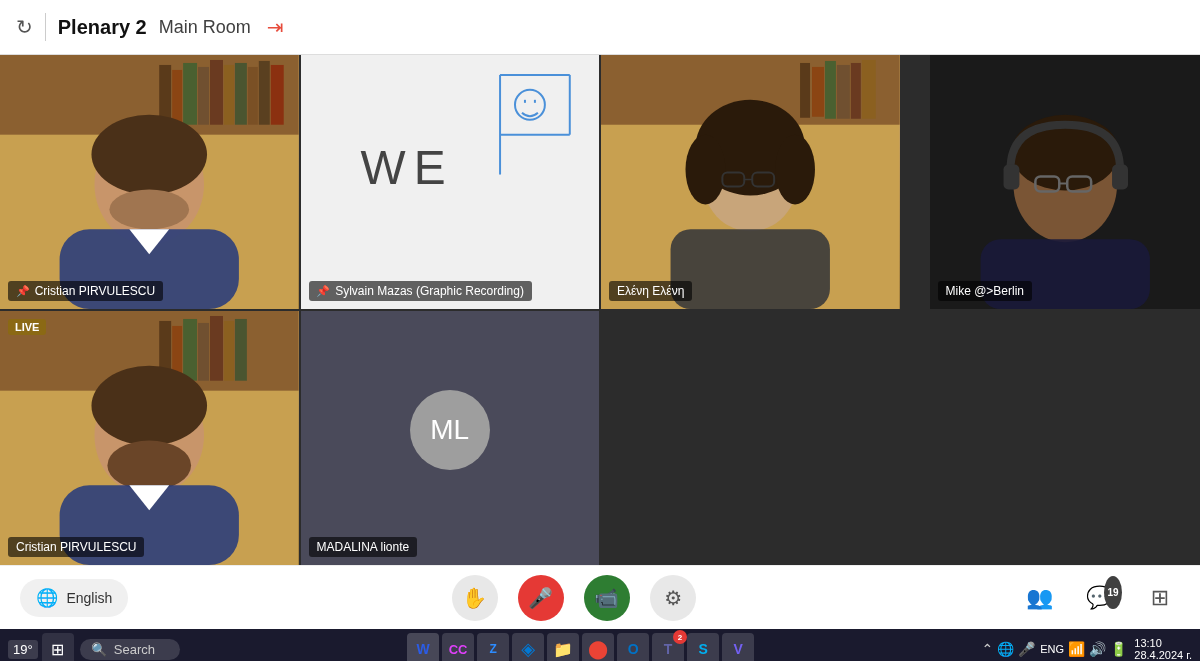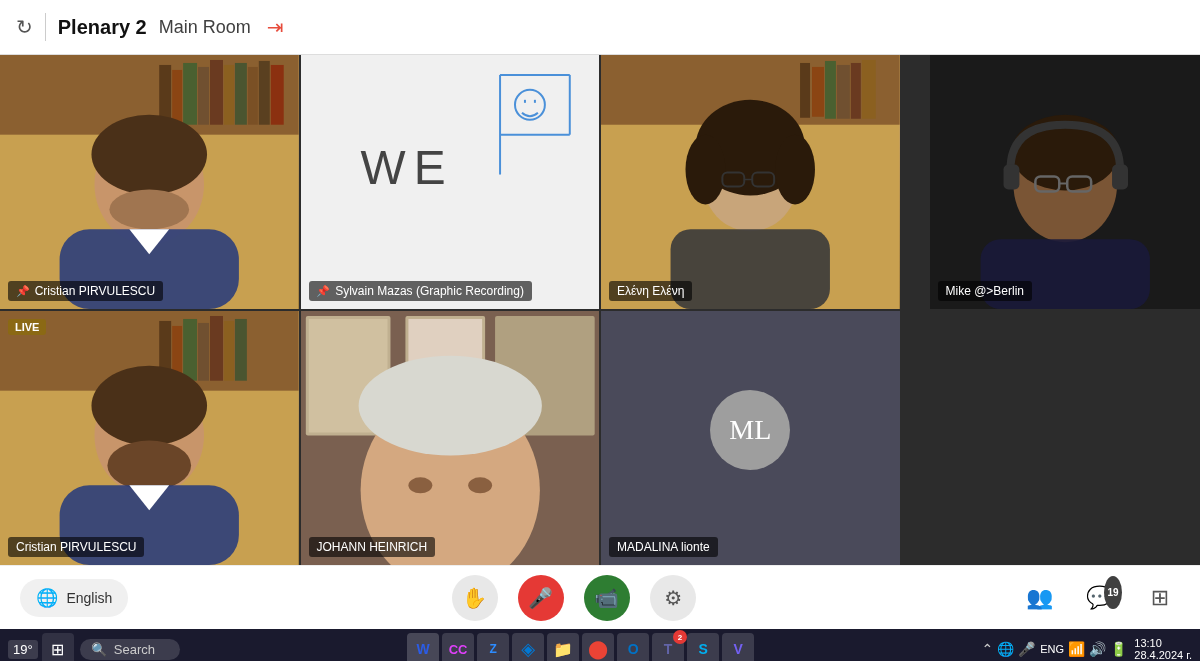--- a/index.html
+++ b/index.html
@@ -111,21 +111,20 @@
       width: 80px;
       height: 80px;
       border-radius: 50%;
       background: #9e9e9e;
       display: flex;
       align-items: center;
       justify-content: center;
       color: #fff;
       font-size: 28px;
       font-weight: 500;
-      font-family: Liberation Serif, serif;
     }
 
     
     .graphic-recording {
       background: #f8f8f8;
       display: flex;
       align-items: center;
       justify-content: center;
     }
 
@@ -487,42 +486,20 @@
 
       <rect x="60" y="175" width="180" height="80" rx="30" fill="#2c3e7a" opacity="0.9"></rect>
       <polygon points="130,175 150,200 170,175" fill="#fff"></polygon>
     </svg>
     <div class="live-badge">LIVE</div>
     <div class="name-label">
       <span>Cristian PIRVULESCU</span>
     </div>
   </div>
 
-  <div class="video-cell video-bg-6">
-    <svg class="cell-svg" viewBox="0 0 300 255" preserveAspectRatio="xMidYMid slice">
-      <rect width="300" height="255" fill="#9a8060"></rect>
-
-      <rect x="0" y="0" width="300" height="255" fill="#7a6050"></rect>
-      <rect x="5" y="5" width="85" height="120" fill="#c0b090" rx="2"></rect>
-      <rect x="8" y="8" width="79" height="114" fill="#d0c0a0"></rect>
-      <rect x="105" y="5" width="80" height="115" fill="#c0b090" rx="2"></rect>
-      <rect x="108" y="8" width="74" height="109" fill="#e0d0c0"></rect>
-      <rect x="195" y="5" width="100" height="120" fill="#b0a080" rx="2"></rect>
-
-      <ellipse cx="150" cy="180" rx="90" ry="100" fill="#d4a880"></ellipse>
-
-      <ellipse cx="150" cy="95" rx="92" ry="50" fill="#d8d8d0"></ellipse>
-
-      <ellipse cx="120" cy="175" rx="12" ry="8" fill="#8a6040"></ellipse>
-      <ellipse cx="180" cy="175" rx="12" ry="8" fill="#8a6040"></ellipse>
-    </svg>
-    <div class="name-label">
-      <span>JOHANN HEINRICH</span>
-    </div>
-  </div>
 
   <div class="video-cell video-bg-7">
     <div class="ml-avatar">
       <span>ML</span>
     </div>
     <div class="name-label">
       <span>MADALINA lionte</span>
     </div>
   </div>
 

